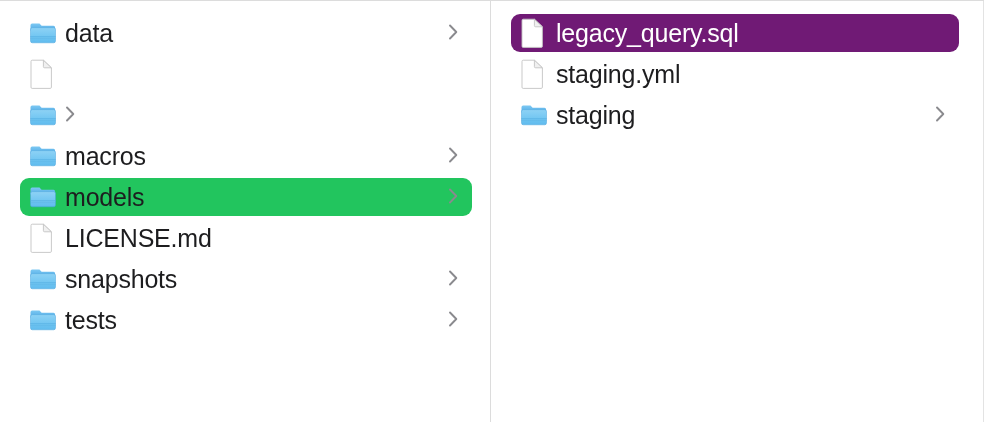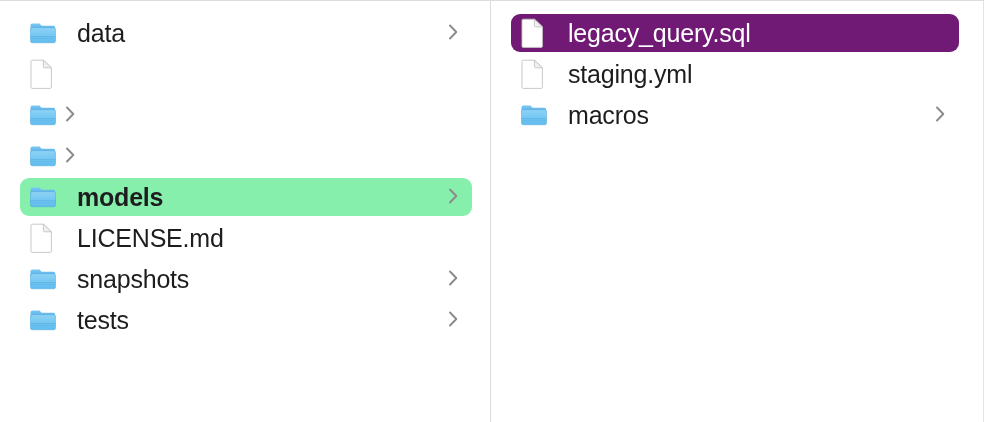--- a/index.html
+++ b/index.html
@@ -55,22 +55,21 @@
     border-radius: 9px;
     box-sizing: border-box;
     background: transparent;
   }
 
   .column--right .row {
     margin: 3px 24px 3px 20px;
   }
 
   .row.is-selected-gray {
-    background: #86efac;
-    font-weight: bold;
+    background: #22c55e;
   }
 
   .row.is-selected-blue {
     background: #701a75;
   }
 
   .icon-wrap {
     width: 28px;
     height: 30px;
     flex: 0 0 28px;
@@ -80,21 +79,21 @@
 
   .icon-wrap svg {
     display: block;
     position: absolute;
     left: 0;
     top: 50%;
     transform: translateY(-50%);
   }
 
   .row-label {
-    margin-left: 20px;
+    margin-left: 8px;
     font-size: 25px;
     line-height: 30px;
     letter-spacing: -0.2px;
     color: #1d1d1f;
     white-space: nowrap;
     overflow: hidden;
     text-overflow: ellipsis;
     flex: 1 1 auto;
   }
 
@@ -206,20 +205,21 @@
                 <stop offset="100%" stop-color="#4fa9e6"></stop>
               </linearGradient>
             </defs>
             <path d="M1.5 4.2a1.6 1.6 0 0 1 1.6-1.6h7.4l2.1 2.2h11.9a1.6 1.6 0 0 1 1.6 1.6v3.2H1.5z" fill="url(#fbTab)"></path>
             <rect x="1.5" y="6.6" width="25" height="15.2" rx="1.9" fill="url(#fbBody)"></rect>
             <rect x="1.5" y="15.0" width="25" height="1.3" fill="#5cb4e6" opacity="0.75"></rect>
             <rect x="1.5" y="17.1" width="25" height="1.0" fill="#5cb4e6" opacity="0.5"></rect>
             <rect x="1.5" y="6.6" width="25" height="15.2" rx="1.9" fill="none" stroke="#4aa3dd" stroke-width="0.7" opacity="0.7"></rect>
           </svg>
         </span>
+        <span class="row-label">macros</span>
         <span class="chevron">
           <svg width="11" height="18" viewBox="0 0 11 18" xmlns="http://www.w3.org/2000/svg">
             <path d="M2 2.5 L8.3 9 L2 15.5" fill="none" stroke="#8a8a8e" stroke-width="1.9" stroke-linecap="round" stroke-linejoin="round"></path>
           </svg>
         </span>
       </div>
       <div class="row is-selected-gray">
         <span class="icon-wrap">
           <svg width="28" height="24" viewBox="0 0 28 24" xmlns="http://www.w3.org/2000/svg">
             <defs>
@@ -361,21 +361,21 @@
                 <stop offset="100%" stop-color="#4fa9e6"></stop>
               </linearGradient>
             </defs>
             <path d="M1.5 4.2a1.6 1.6 0 0 1 1.6-1.6h7.4l2.1 2.2h11.9a1.6 1.6 0 0 1 1.6 1.6v3.2H1.5z" fill="url(#fbTab)"></path>
             <rect x="1.5" y="6.6" width="25" height="15.2" rx="1.9" fill="url(#fbBody)"></rect>
             <rect x="1.5" y="15.0" width="25" height="1.3" fill="#5cb4e6" opacity="0.75"></rect>
             <rect x="1.5" y="17.1" width="25" height="1.0" fill="#5cb4e6" opacity="0.5"></rect>
             <rect x="1.5" y="6.6" width="25" height="15.2" rx="1.9" fill="none" stroke="#4aa3dd" stroke-width="0.7" opacity="0.7"></rect>
           </svg>
         </span>
-        <span class="row-label">macros</span>
+        <span class="row-label">staging</span>
         <span class="chevron">
           <svg width="11" height="18" viewBox="0 0 11 18" xmlns="http://www.w3.org/2000/svg">
             <path d="M2 2.5 L8.3 9 L2 15.5" fill="none" stroke="#8a8a8e" stroke-width="1.9" stroke-linecap="round" stroke-linejoin="round"></path>
           </svg>
         </span>
       </div>
     </div>
 
 </div>
 

